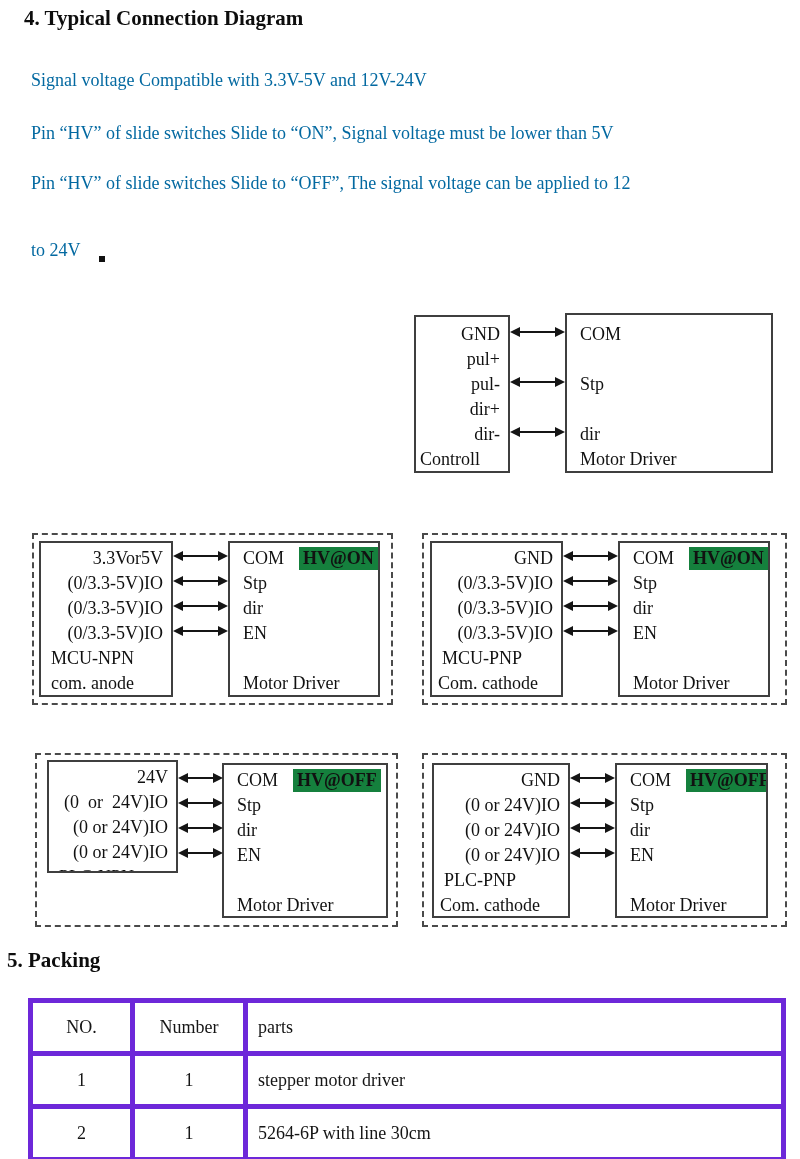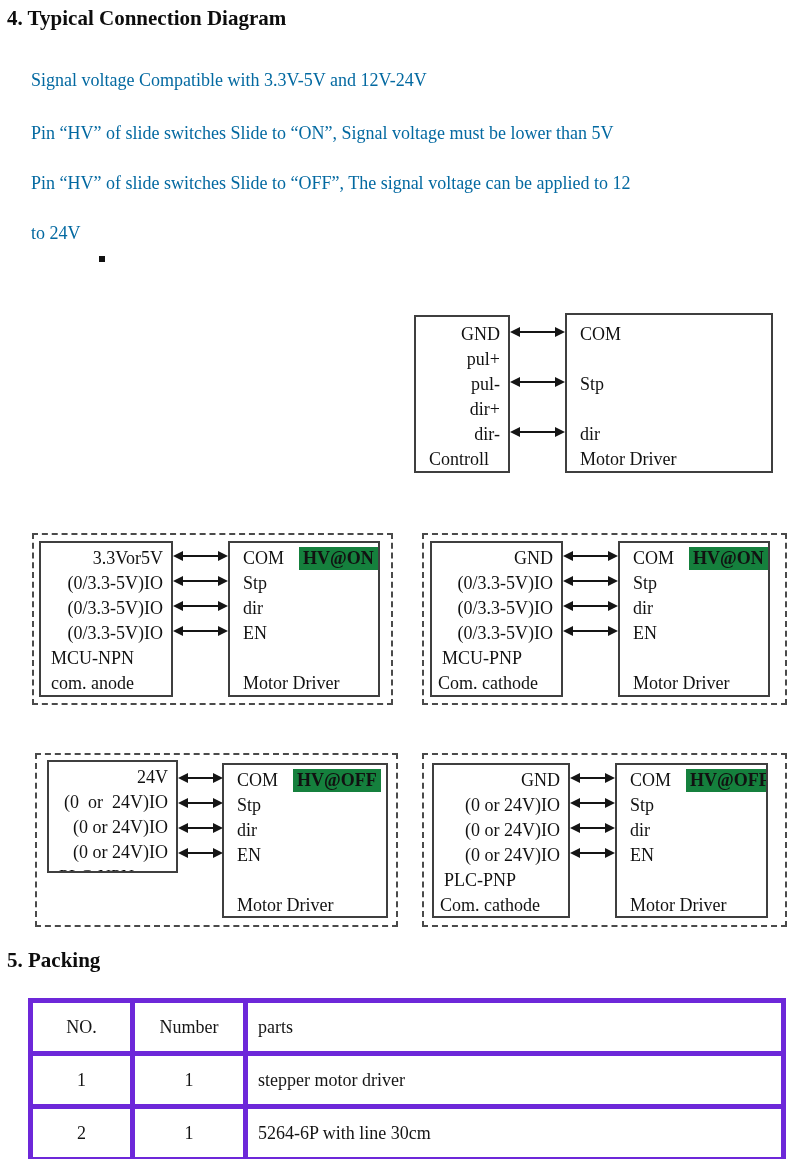--- a/index.html
+++ b/index.html
@@ -46,35 +46,35 @@
     border:5px solid #6d28d9; height:48px; font-weight:normal; padding:0;
   }
   .cell-c { text-align:center; }
   .cell-l { text-align:left; padding-left:10px !important;border-radius:18px; }
 </style>
 </head>
 <body>
 
 <div class="page">
 
-  <h1 style="left:7px; top:6px;">4. Typical Connection Diagram</h1>
+  <h1 style="left:24px; top:6px;">4. Typical Connection Diagram</h1>
 
   <div class="para" style="top:70px;">Signal voltage Compatible with 3.3V-5V and 12V-24V</div>
   <div class="para" style="top:123px;">Pin “HV” of slide switches Slide to “ON”, Signal voltage must be lower than 5V</div>
   <div class="para" style="top:173px;">Pin “HV” of slide switches Slide to “OFF”, The signal voltage can be applied to 12</div>
-  <div class="para" style="top:223px;">to 24V</div>
+  <div class="para" style="top:240px;">to 24V</div>
   <div class="dot" style="left:99px; top:256px;"></div>
 
   <div class="dbox pt5" style="left:414px; top:315px; width:96px; height:158px;">
     <div class="row pin">GND</div>
     <div class="row pin">pul+</div>
     <div class="row pin">pul-</div>
     <div class="row pin">dir+</div>
     <div class="row pin">dir-</div>
-    <div class="row dev" style="padding-left:13px;">Controll</div>
+    <div class="row dev" style="padding-left:4px;">Controll</div>
   </div>
   <div class="dbox pt7" style="left:565px; top:313px; width:208px; height:160px;">
     <div class="row drv">COM</div>
     <div class="row drv"></div>
     <div class="row drv">Stp</div>
     <div class="row drv"></div>
     <div class="row drv">dir</div>
     <div class="row drv">Motor Driver</div>
   </div>
   <div class="arrow" style="left:512px; top:331px; width:51px;"></div>

